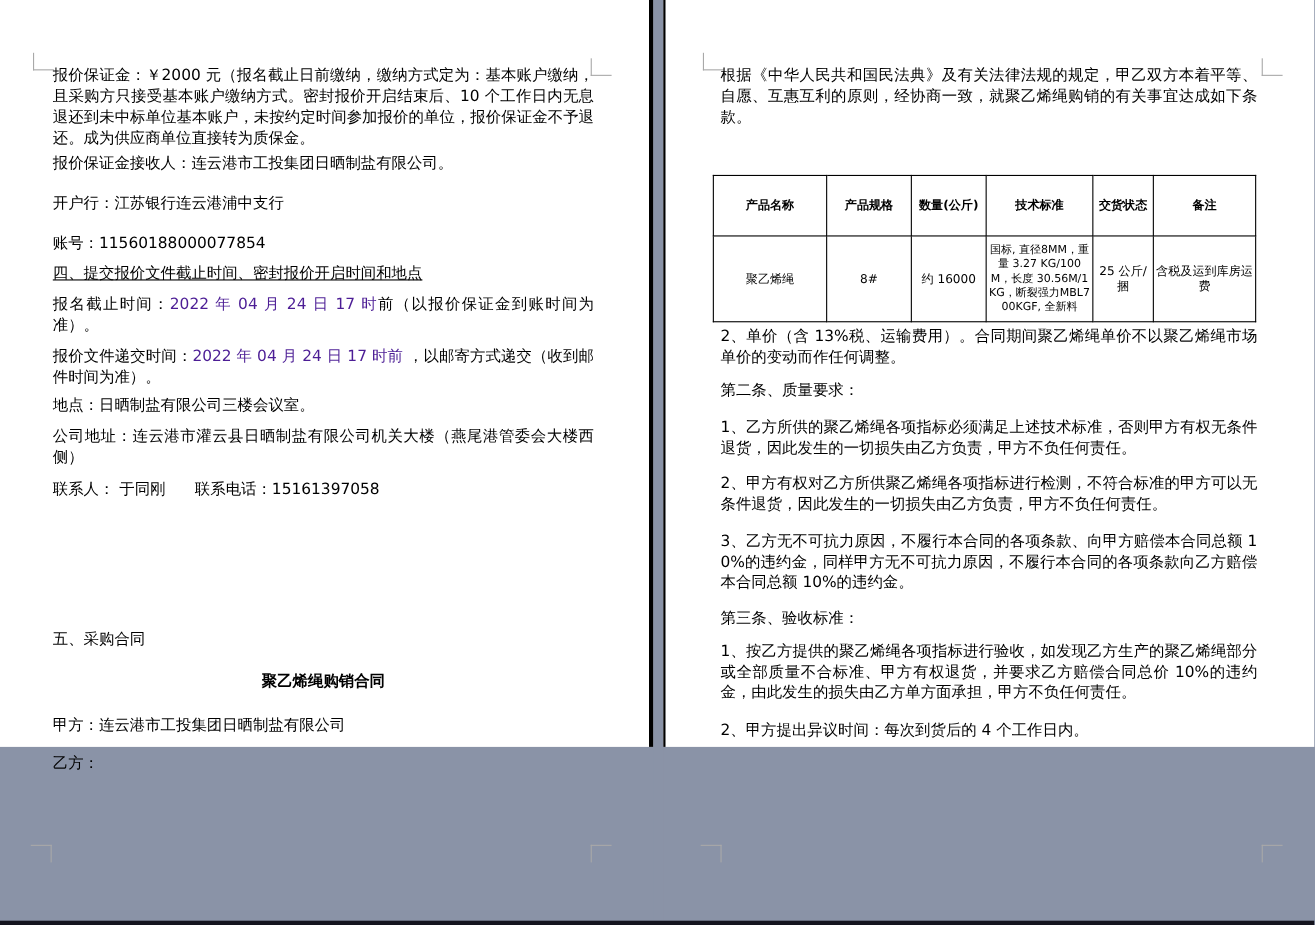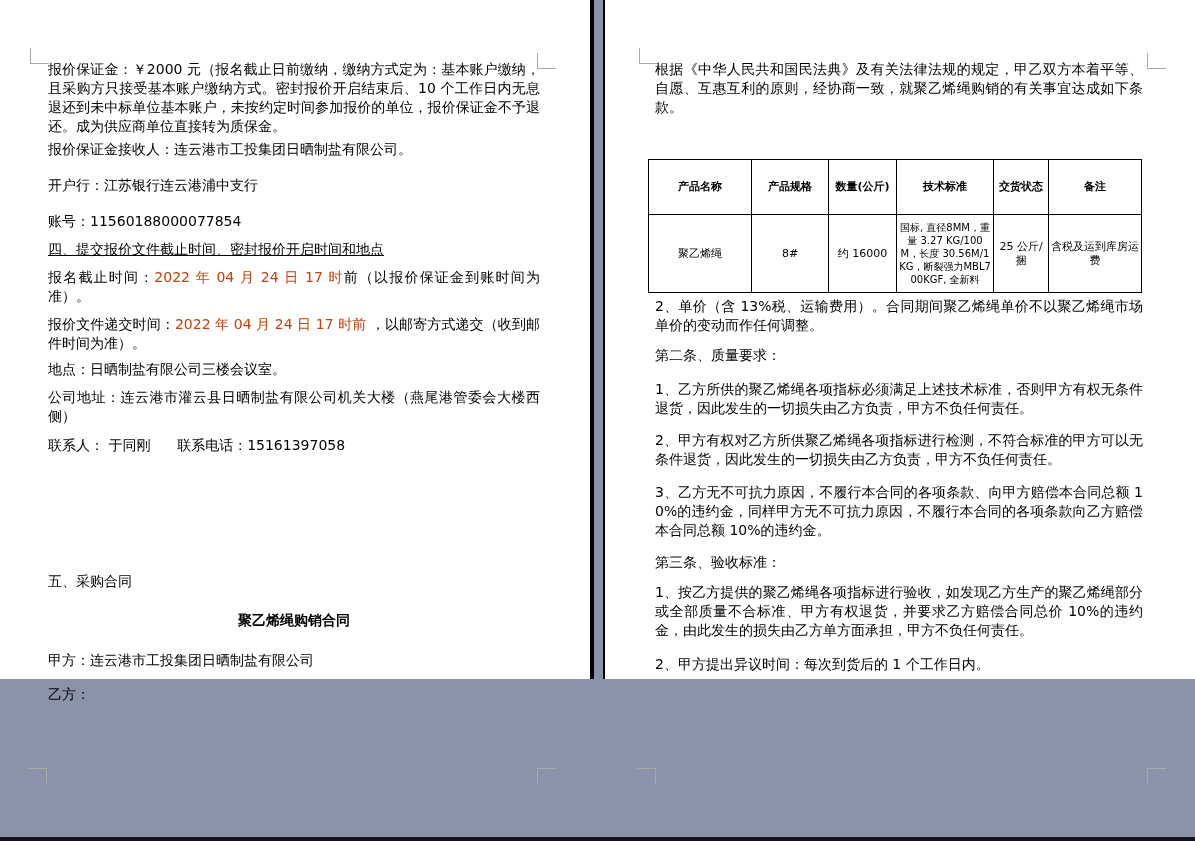--- a/index.html
+++ b/index.html
@@ -15,21 +15,21 @@
   .divider{position:absolute;left:594px;top:0;width:9px;height:837px;background:#8a93a7;}
   .bottom-band{position:absolute;left:0;top:837px;width:1195px;height:4px;background:#14141e;}
   .content{
     position:absolute;color:#000;font-size:14px;line-height:19px;
     text-align:justify;word-break:break-all;
   }
   .content-left{left:48px;top:60px;width:492px;}
   .content-right{left:50px;top:60px;width:488px;}
   p{margin:0 0 11px 0;}
   p.center{text-align:center;font-weight:bold;}
-  .red{color:#c2410c;}
+  .red{color:#4c1d95;}
   
   .mark{position:absolute;width:18px;height:15px;border:0 solid #a9a9a9;}
   .mark.tl,.mark.tr{border-left-width:1px;border-bottom-width:1px;}
   .mark.bl{border-top-width:1px;border-right-width:1px;}
   .mark.br{border-top-width:1px;border-left-width:1px;}
   
   table.product{
     border-collapse:collapse;table-layout:fixed;width:493px;
     margin:36px 0 4px -7px;font-size:11px;color:#000;
   }
@@ -111,19 +111,19 @@
           </tbody>
       </table>
       <div id="right-after">
           <p style="margin-bottom: 11px;"><span>2、单价（含 13%税、运输费用）。合同期间聚乙烯绳单价不以聚乙烯绳市场单价的变动而作任何调整。</span></p>
           <p style="margin-bottom: 15px;"><span>第二条、质量要求：</span></p>
           <p style="margin-bottom: 13px;"><span>1、乙方所供的聚乙烯绳各项指标必须满足上述技术标准，否则甲方有权无条件退货，因此发生的一切损失由乙方负责，甲方不负任何责任。</span></p>
           <p style="margin-bottom: 14px;"><span>2、甲方有权对乙方所供聚乙烯绳各项指标进行检测，不符合标准的甲方可以无条件退货，因此发生的一切损失由乙方负责，甲方不负任何责任。</span></p>
           <p style="margin-bottom: 13px;"><span>3、乙方无不可抗力原因，不履行本合同的各项条款、向甲方赔偿本合同总额 10%的违约金，同样甲方无不可抗力原因，不履行本合同的各项条款向乙方赔偿本合同总额 10%的违约金。</span></p>
           <p style="margin-bottom: 11px;"><span>第三条、验收标准：</span></p>
           <p style="margin-bottom: 15px;"><span>1、按乙方提供的聚乙烯绳各项指标进行验收，如发现乙方生产的聚乙烯绳部分或全部质量不合标准、甲方有权退货，并要求乙方赔偿合同总价 10%的违约金，由此发生的损失由乙方单方面承担，甲方不负任何责任。</span></p>
-          <p style="margin-bottom: 0px;"><span>2、甲方提出异议时间：每次到货后的 1 个工作日内。</span></p>
+          <p style="margin-bottom: 0px;"><span>2、甲方提出异议时间：每次到货后的 4 个工作日内。</span></p>
         </div>
     </div>
   </div>
 
   <div class="bottom-band"></div>
 </div>
 
 </body></html>

